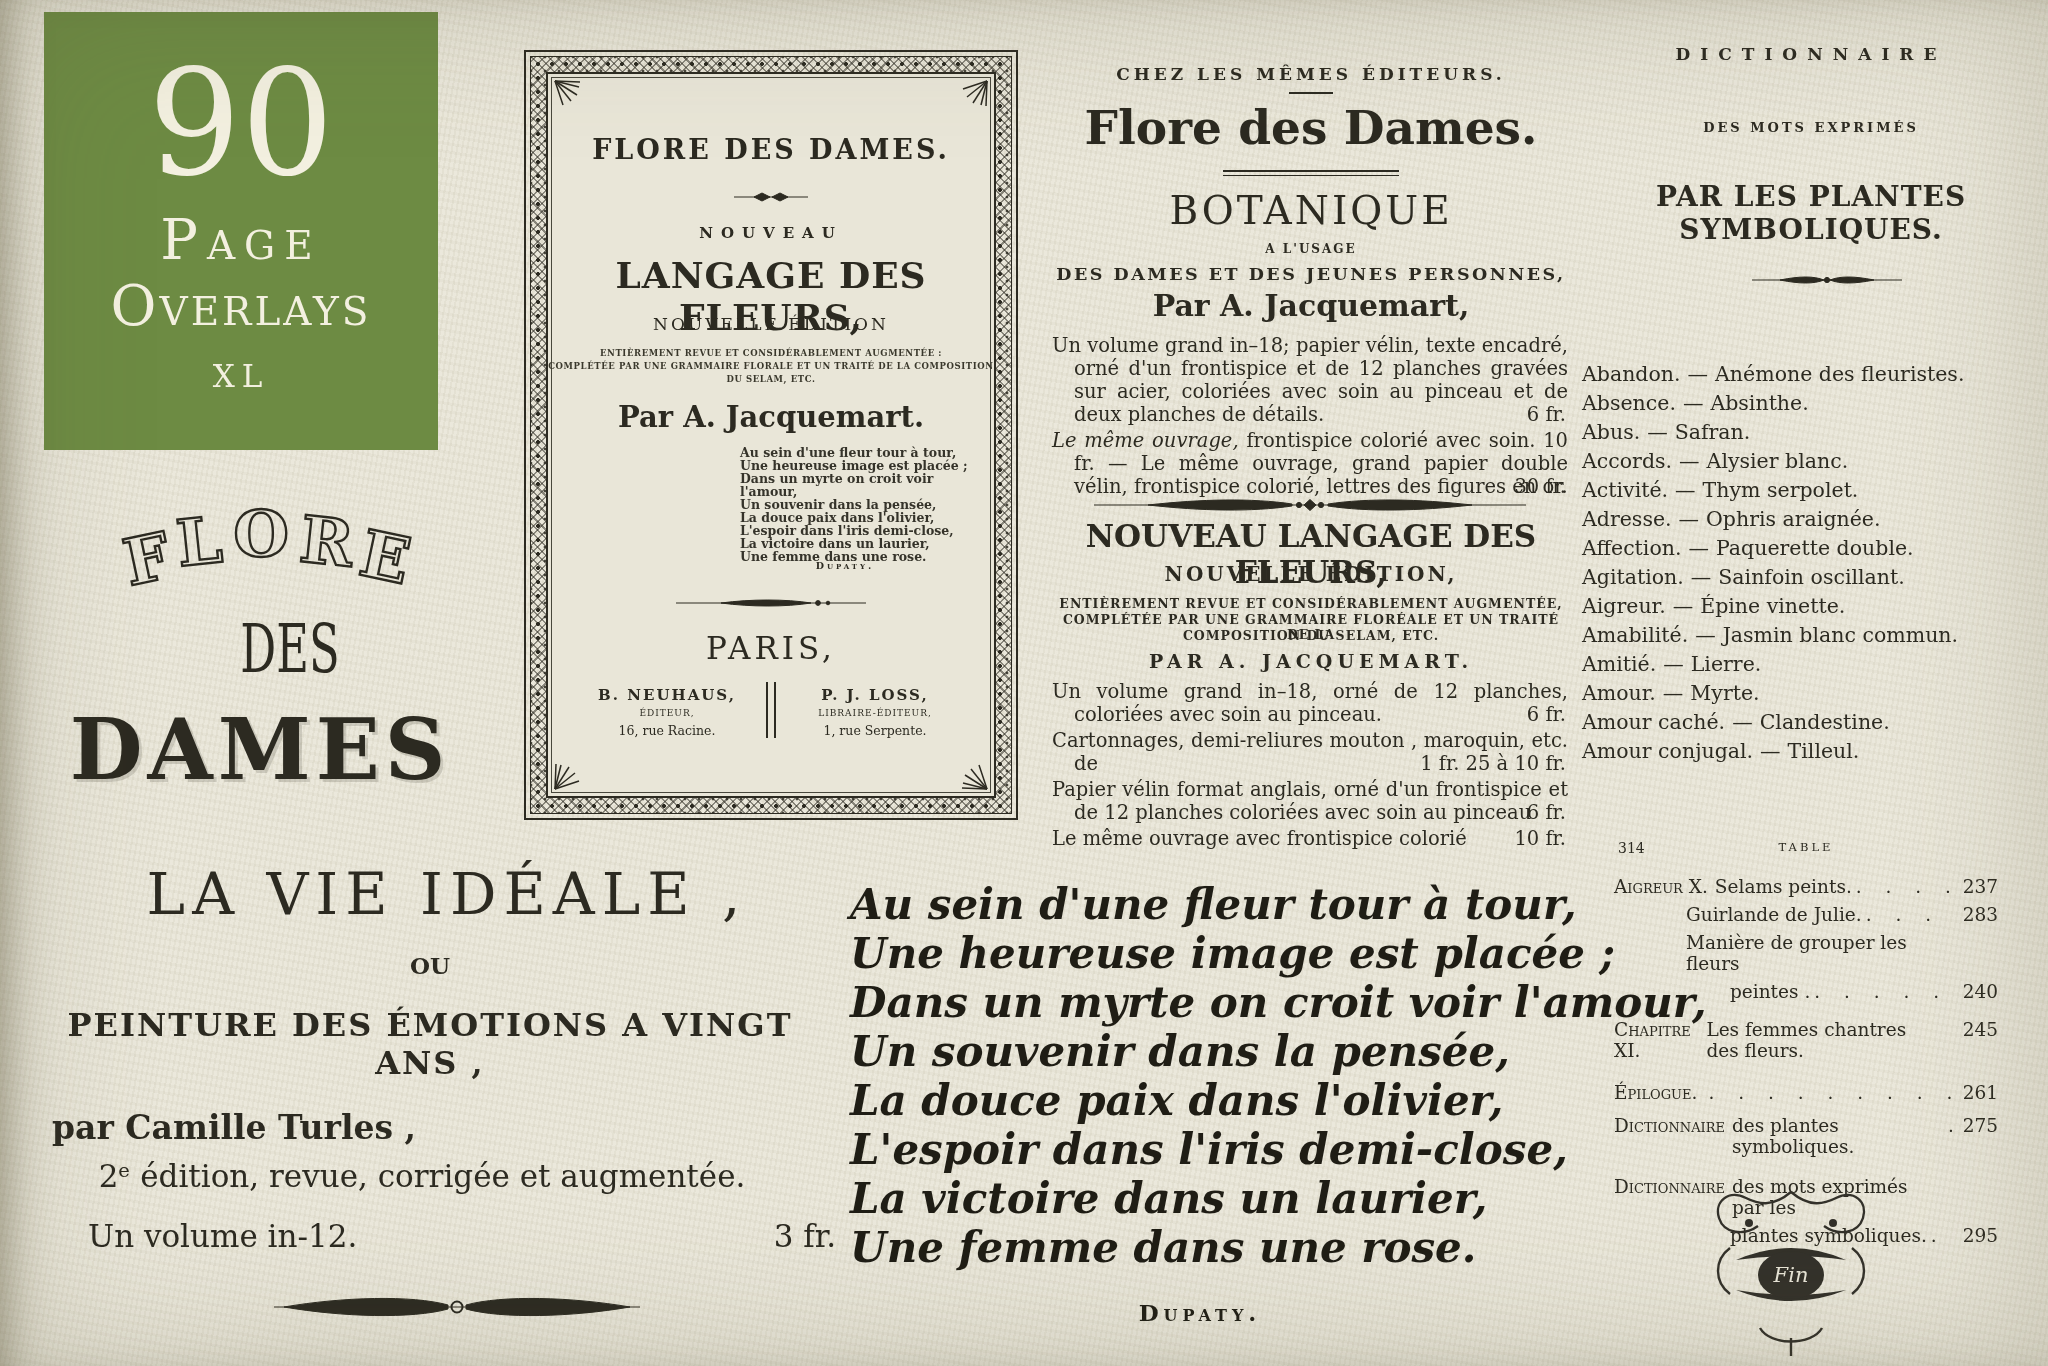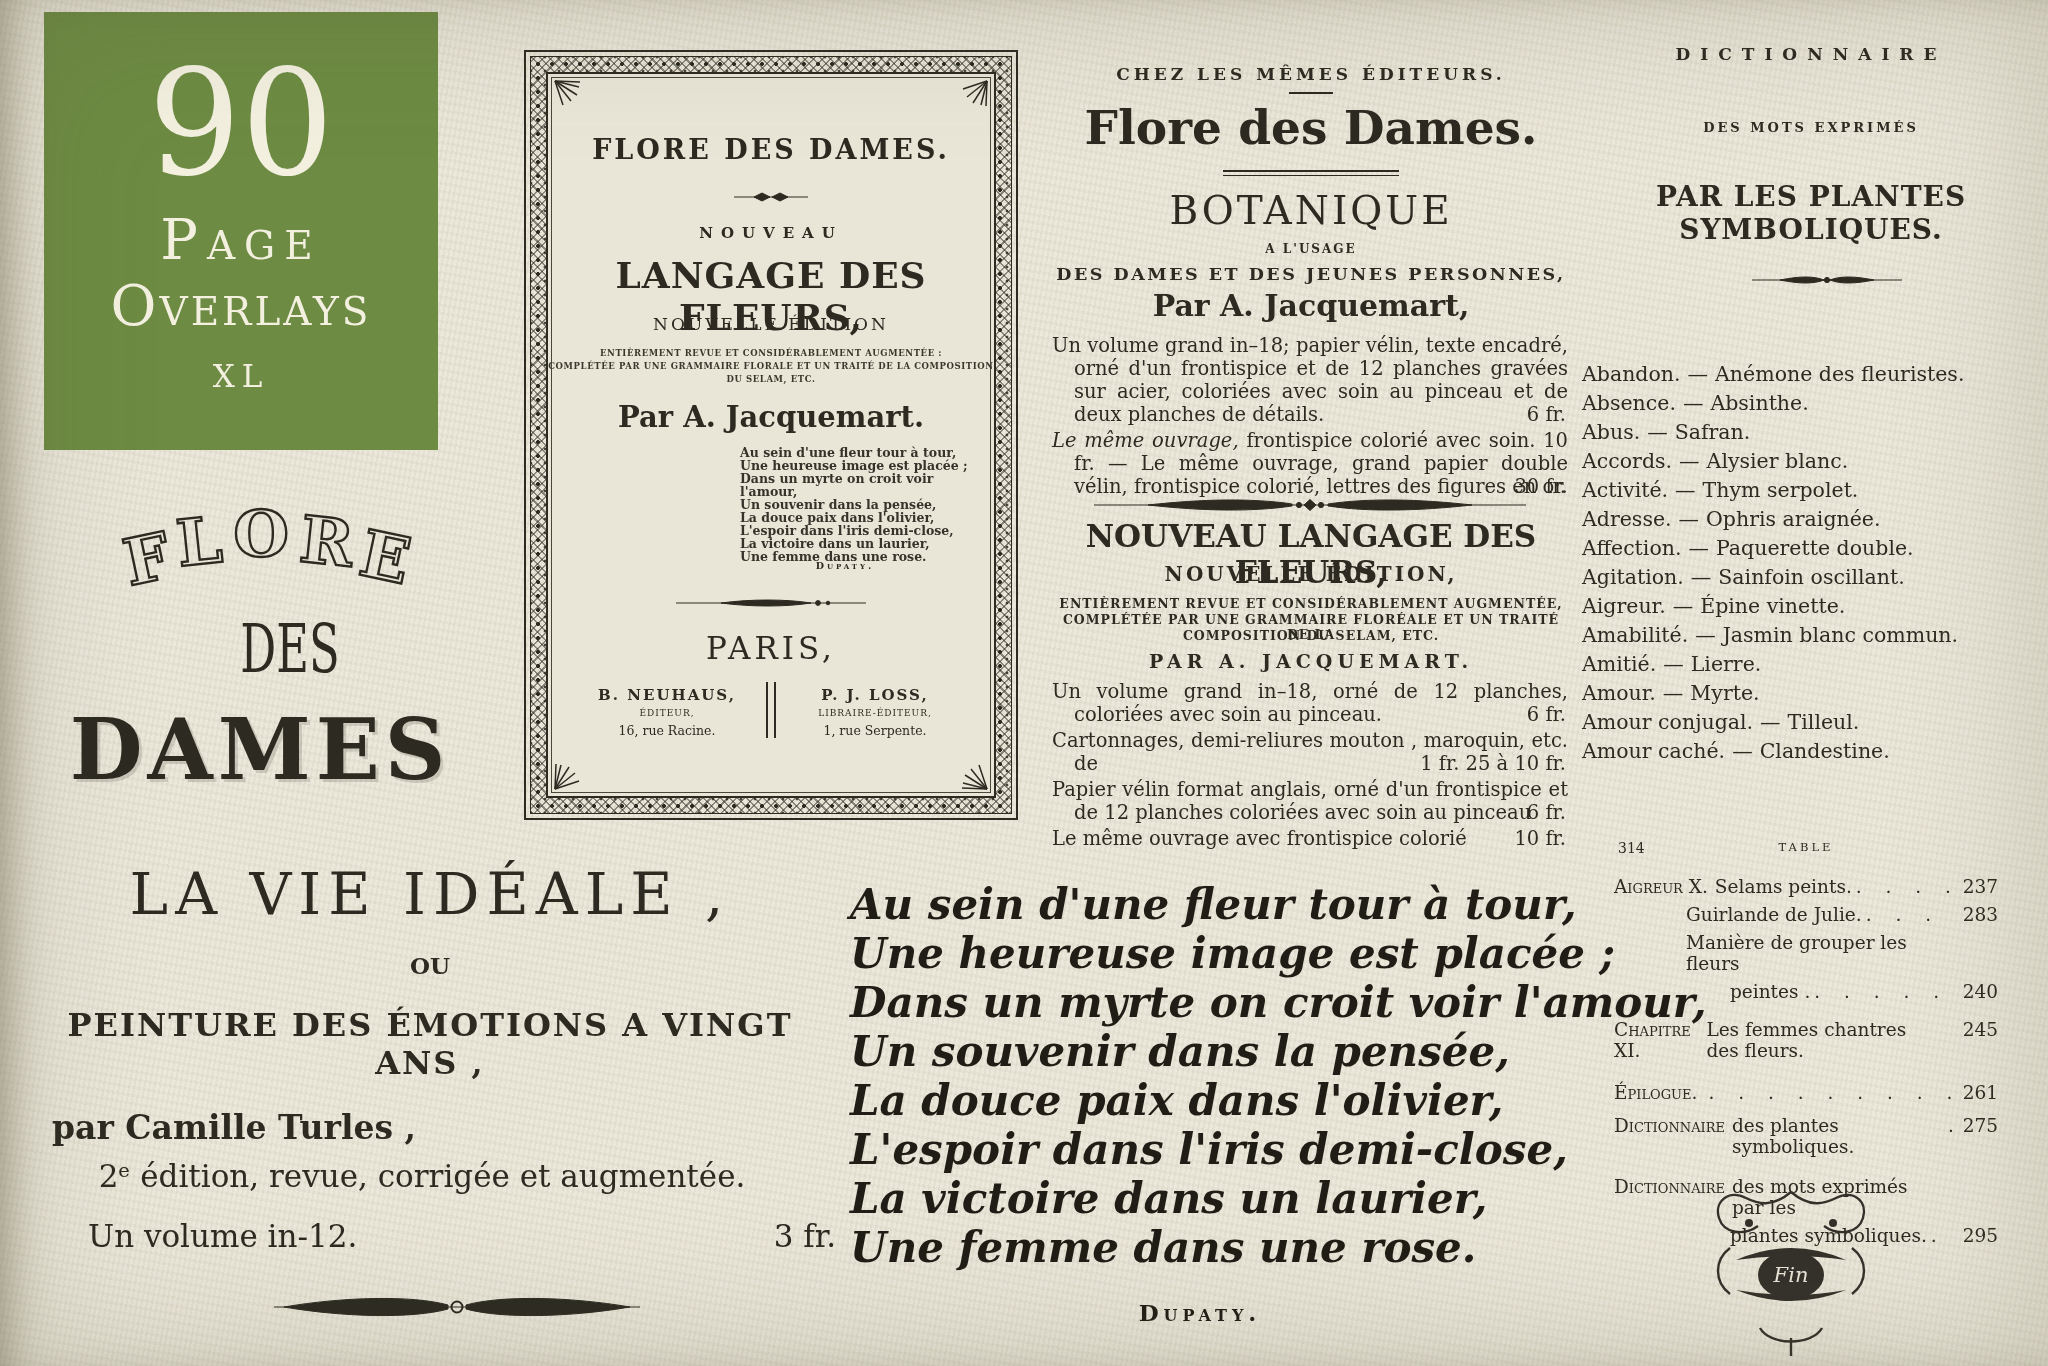--- a/index.html
+++ b/index.html
@@ -29,21 +29,21 @@
   }
   .fl0{transform:rotate(-12deg) translateY(26px);}
   .fl1{transform:rotate(-6deg)  translateY(8px);}
   .fl2{transform:rotate(0deg)   translateY(0);}
   .fl3{transform:rotate(6deg)   translateY(8px);}
   .fl4{transform:rotate(12deg)  translateY(24px);}
   .des{position:absolute;left:210px;top:610px;width:160px;text-align:center;font-size:56px;
        transform:scale(.8,1.2);transform-origin:50% 0;}
   .dames{position:absolute;left:58px;top:700px;width:404px;text-align:center;font-size:84px;font-weight:700;
          letter-spacing:5px;text-shadow:3px 3px 0 rgba(44,42,33,.16);}
-  .lavie{position:absolute;left:52px;top:860px;width:756px;text-align:center;font-size:58px;letter-spacing:7px;}
+  .lavie{position:absolute;left:69px;top:860px;width:756px;text-align:center;font-size:58px;letter-spacing:7px;}
   .ou{position:absolute;left:52px;top:952px;width:756px;text-align:center;font-size:23px;font-weight:700;}
   .peinture{position:absolute;left:36px;top:1006px;width:788px;text-align:center;font-size:32px;font-weight:700;letter-spacing:2px;}
   .camille{position:absolute;left:52px;top:1108px;width:756px;text-align:left;font-size:33px;font-weight:700;}
   .edline{position:absolute;left:60px;top:1158px;width:724px;text-align:center;font-size:31px;}
   .volline{position:absolute;left:88px;top:1218px;width:748px;font-size:31px;}
   .volline .price{position:absolute;right:0;top:0;}
   .orn-feather{position:absolute;left:272px;top:1290px;}
 
   
   .tp{position:absolute;left:524px;top:50px;width:494px;height:770px;box-sizing:border-box;
@@ -364,22 +364,22 @@
     <div class="dict-row"><span>Abus.</span><span class="dash">—</span><span>Safran.</span></div>
     <div class="dict-row"><span>Accords.</span><span class="dash">—</span><span>Alysier blanc.</span></div>
     <div class="dict-row"><span>Activité.</span><span class="dash">—</span><span>Thym serpolet.</span></div>
     <div class="dict-row"><span>Adresse.</span><span class="dash">—</span><span>Ophris araignée.</span></div>
     <div class="dict-row"><span>Affection.</span><span class="dash">—</span><span>Paquerette double.</span></div>
     <div class="dict-row"><span>Agitation.</span><span class="dash">—</span><span>Sainfoin oscillant.</span></div>
     <div class="dict-row"><span>Aigreur.</span><span class="dash">—</span><span>Épine vinette.</span></div>
     <div class="dict-row"><span>Amabilité.</span><span class="dash">—</span><span>Jasmin blanc commun.</span></div>
     <div class="dict-row"><span>Amitié.</span><span class="dash">—</span><span>Lierre.</span></div>
     <div class="dict-row"><span>Amour.</span><span class="dash">—</span><span>Myrte.</span></div>
+    <div class="dict-row"><span>Amour caché.</span><span class="dash">—</span><span>Clandestine.</span></div>
     <div class="dict-row"><span>Amour conjugal.</span><span class="dash">—</span><span>Tilleul.</span></div>
-    <div class="dict-row"><span>Amour caché.</span><span class="dash">—</span><span>Clandestine.</span></div>
   </div>
 
   <div class="toc">
     <div class="toc-head">
       <span class="toc-pageno">314</span>
       <span class="toc-table">TABLE</span>
     </div>
     <div class="toc-row mt-a">
         <span class="sc">Aigreur X.</span>
         <span>Selams peints.</span>

